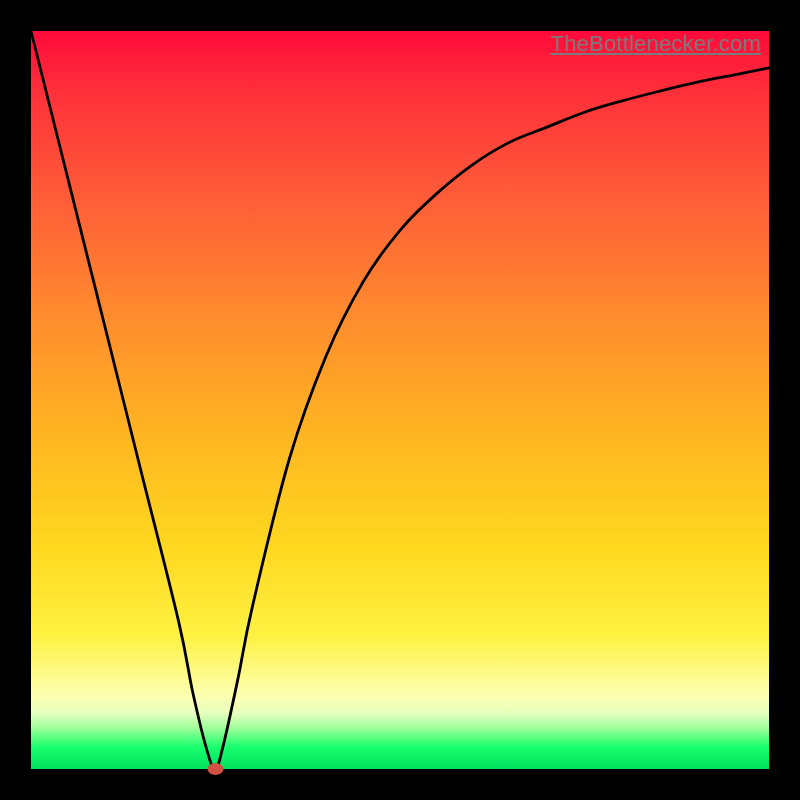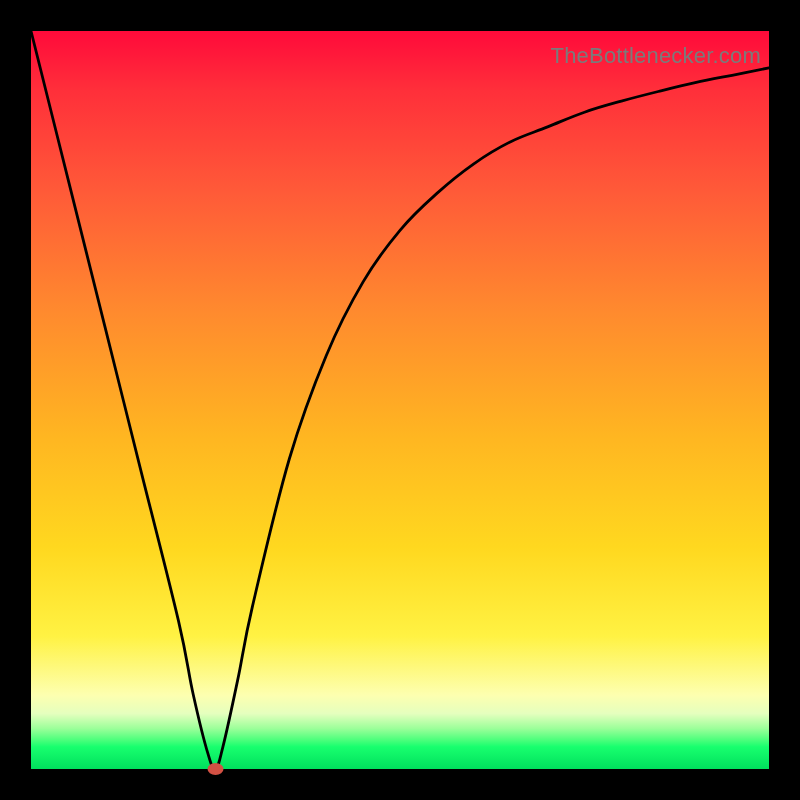--- a/index.html
+++ b/index.html
@@ -36,27 +36,28 @@
       #fdffb0 90%,
       #e5ffbe 92.5%,
       #9cff9a 94.5%,
       #4fff7d 96%,
       #18ff6e 97%,
       #00e05d 100%
     );
   }
   .watermark {
     position: absolute;
-    top: 12px;
+    top: 0;
     right: 8px;
     color: #7b7b7b;
     font-size: 22px;
     font-weight: 500;
     letter-spacing: 0.2px;
     user-select: none;
+    text-decoration: underline;
   }
   svg.curve {
     position: absolute;
     left: 0;
     top: 0;
     width: 738px;
     height: 738px;
     overflow: visible;
   }
   .curve path {

